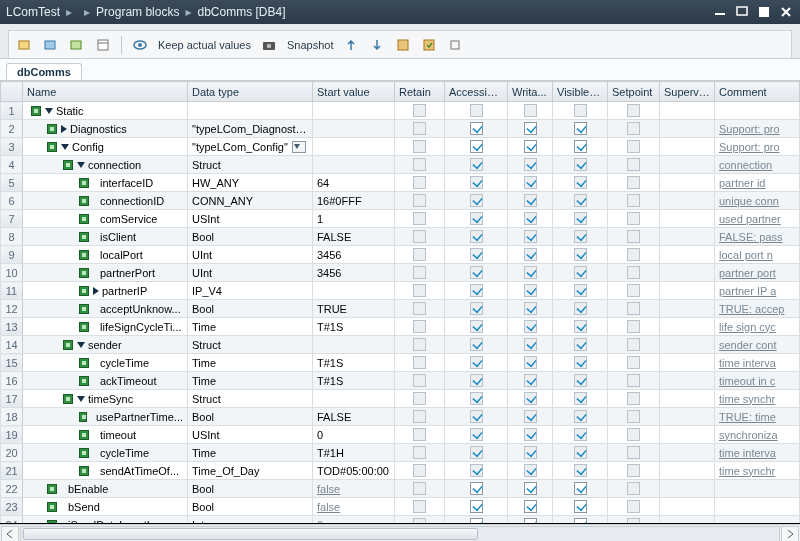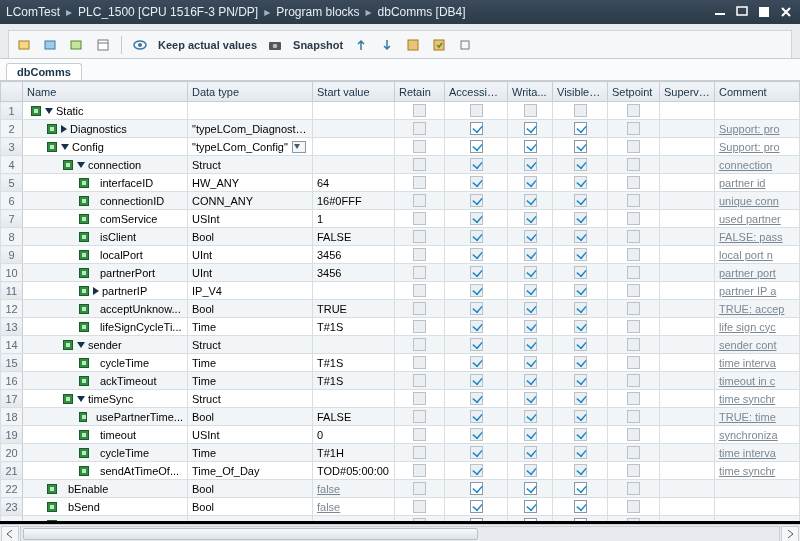--- a/index.html
+++ b/index.html
@@ -3,28 +3,28 @@
 <meta charset="utf-8">
 <style>
 * { box-sizing: border-box; margin: 0; padding: 0; }
 body { font-family: "Segoe UI", Tahoma, sans-serif; font-size: 11px; background: #fff; width: 800px; height: 541px; overflow: hidden; color: #000; }
 .titlebar { background: linear-gradient(#3b4b5b, #2c3a48); color: #fff; height: 24px; display: flex; align-items: center; padding: 0 6px; font-size: 12px; }
 .titlebar .crumb { color: #e6eef5; text-align: center; }
 .titlebar .sep { margin: 0 6px; color: #9fb3c6; }
 .titlebar-spacer { flex: 1; }
 .titlebar svg { display: block; }
 .wincontrols { display: flex; gap: 8px; }
-.toolbar-strip-outer { background: #e9ecef; border-bottom: 1px solid #c7cdd3; padding: 6px 8px 0 8px; font-weight: bold; }
+.toolbar-strip-outer { background: #e9ecef; border-bottom: 1px solid #c7cdd3; padding: 6px 8px 0 8px; }
 .toolbar-strip { background: #f5f7f9; border: 1px solid #d0d5da; border-bottom: none; height: 28px; display: flex; align-items: center; padding: 0 6px; gap: 6px; font-size: 11px; color: #2a3a4a; }
 .tb-btn { width: 20px; height: 20px; display: inline-flex; align-items: center; justify-content: center; border-radius: 2px; }
 .tb-sep { width: 1px; height: 18px; background: #c3c9d0; margin: 0 2px; }
 .tb-label { padding: 0 2px; color: #2a3a4a; }
 .tabbar { background: #f9fbfc; height: 22px; border-bottom: 1px solid #c7cdd3; display: flex; align-items: flex-end; padding-left: 6px; }
 .tab { background: #fff; border: 1px solid #c7cdd3; border-bottom: none; padding: 2px 10px; font-weight: bold; font-size: 11px; color: #173248; border-radius: 3px 3px 0 0; }
-.grid-wrap { height: calc(541px - 24px - 34px - 22px - 18px); overflow: hidden; border-bottom: 3px solid #000000; position: relative; }
+.grid-wrap { height: calc(541px - 24px - 34px - 22px - 18px); overflow: hidden; border-bottom: 1px solid #000000; position: relative; }
 .grid { border-collapse: collapse; width: 100%; table-layout: fixed; font-size: 11px; }
 .grid th { background: linear-gradient(#f2f5f8, #e3e8ed); border: 1px solid #c7cdd3; padding: 3px 4px; text-align: left; font-weight: normal; color: #173248; height: 20px; white-space: nowrap; overflow: hidden; text-overflow: ellipsis; }
 .grid td { border: 1px solid #d9dee3; padding: 0 4px; height: 17px; white-space: nowrap; overflow: hidden; text-overflow: ellipsis; background: #fff; }
 .grid tr.odd td { background: #f2f5f8; }
 .grid .rownum { background: linear-gradient(#f2f5f8, #e3e8ed); text-align: center; color: #5a6a7a; width: 22px; border-right: 1px solid #c7cdd3; }
 .namecol { display: flex; align-items: center; height: 17px; }
 .tri { width: 0; height: 0; display: inline-block; margin-right: 3px; }
 .tri.down { border-left: 4px solid transparent; border-right: 4px solid transparent; border-top: 6px solid #173248; }
 .tri.right { border-top: 4px solid transparent; border-bottom: 4px solid transparent; border-left: 6px solid #173248; }
 .tag-ico { width: 10px; height: 10px; margin-right: 4px; display: inline-block; background: #2f8f3f; border: 1px solid #1c5a27; position: relative; }
@@ -43,21 +43,20 @@
 .typebtn { display: inline-flex; align-items: center; }
 .typedd { width: 14px; height: 12px; border: 1px solid #8a98a6; margin-left: 4px; display: inline-flex; align-items: center; justify-content: center; background: #f3f6f9; }
 .typedd .tri.down { border-top-color: #4a5a6a; border-left-width:3px; border-right-width:3px; border-top-width:5px; }
 </style>
 </head>
 <body>
 
 <div class="titlebar">
   <span class="crumb">LComTest</span>
   <span class="sep">▸</span>
-  <span class="crumb">PLC_1500 [CPU 1516F-3 PN/DP]</span>
   <span class="sep">▸</span>
   <span class="crumb">Program blocks</span>
   <span class="sep">▸</span>
   <span class="crumb">dbComms [DB4]</span>
   <div class="titlebar-spacer"></div>
   <div class="wincontrols">
     <span>
         <svg width="14" height="10">
           <rect x="1" y="7" width="10" height="2" fill="#fff"></rect>
         </svg>

